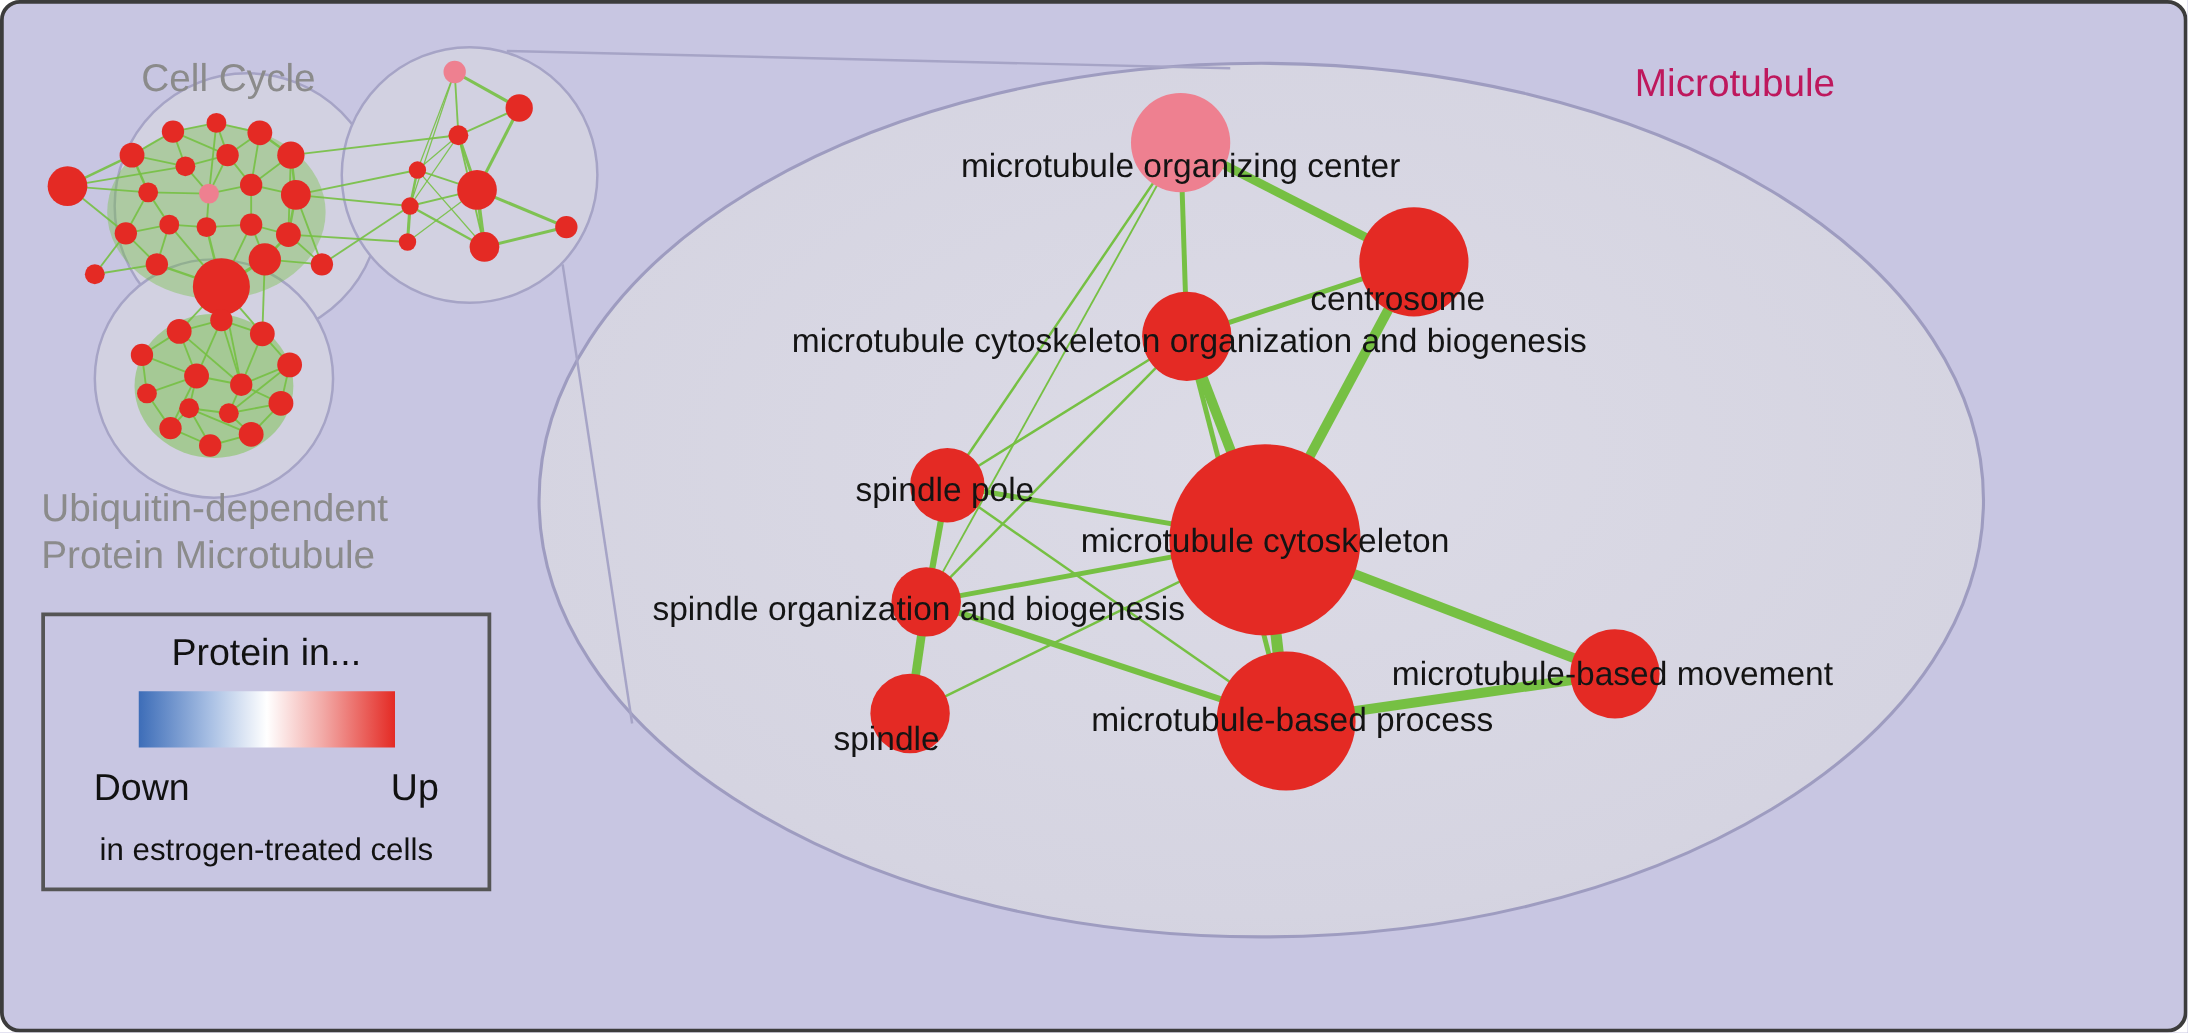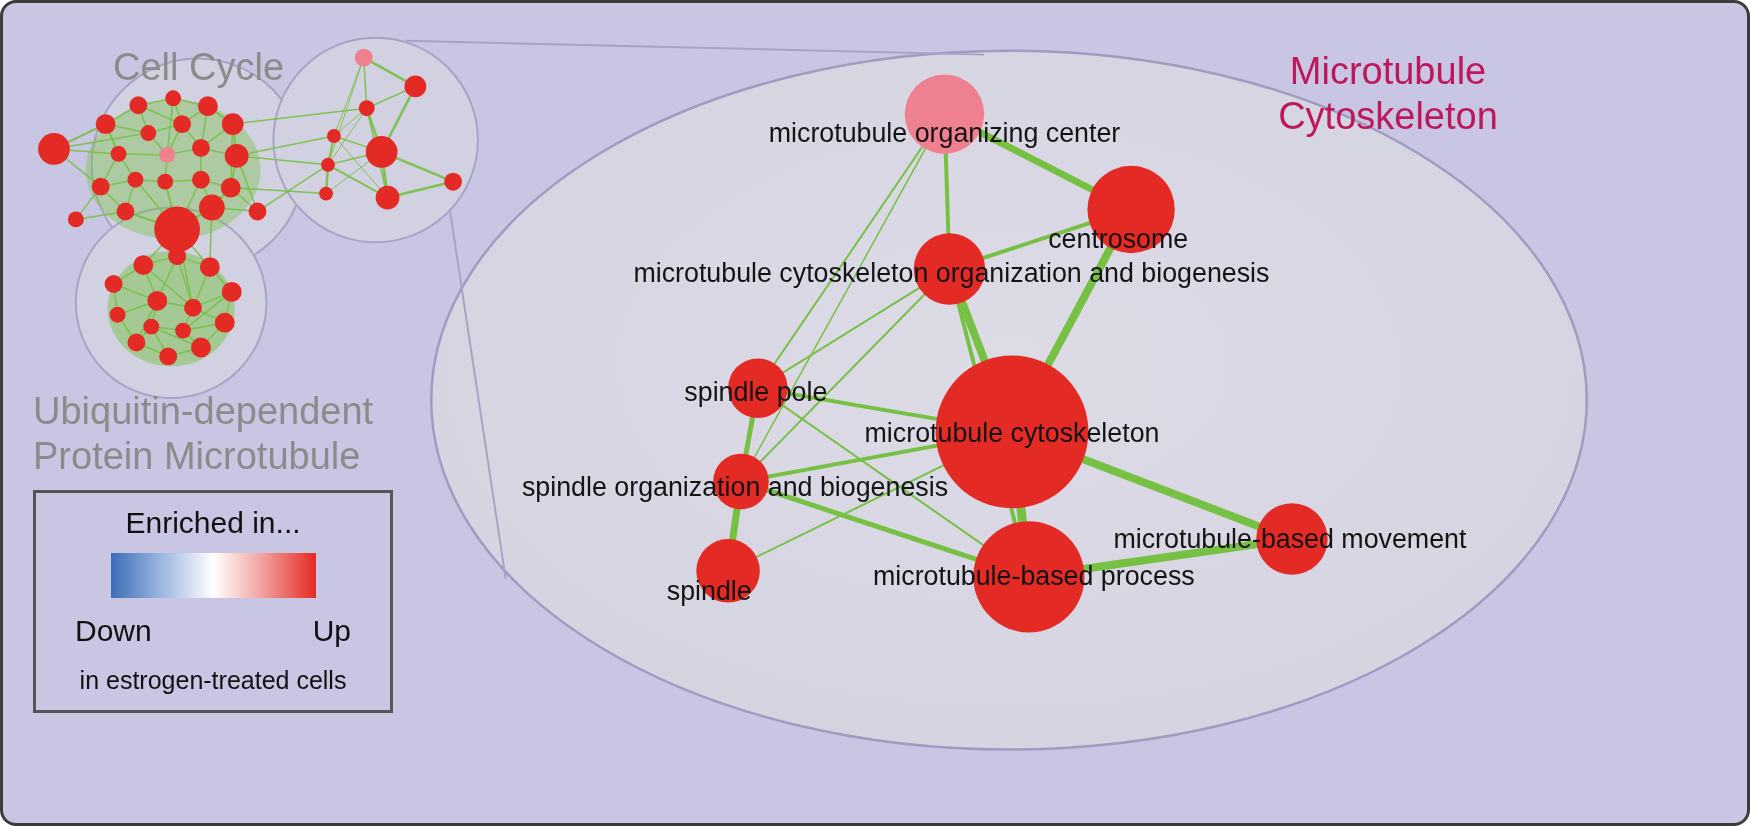--- a/index.html
+++ b/index.html
@@ -1,20 +1,20 @@
 <!DOCTYPE html>
 <html><head>
 <meta charset="utf-8">
 <style>
   body{margin:0;background:#ffffff;font-family:"Liberation Sans","DejaVu Sans",sans-serif;}
   .figure{position:relative;width:1750px;height:826px;border:3px solid #3c3c3c;border-radius:16px;
           box-sizing:border-box;overflow:hidden;}
   .figure svg{position:absolute;left:0;top:0;width:100%;height:100%;}
   svg text{font-family:"Liberation Sans","DejaVu Sans",sans-serif;}
-  .cluster-label{position:absolute;color:#8b8b8b;font-size:38px;line-height:1.18;white-space:nowrap;}
+  .cluster-label{position:absolute;color:#8b8b8b;font-size:31px;line-height:1.18;white-space:nowrap;}
   .cell-cycle-label{left:110px;top:42px;}
   .ubiquitin-label{left:30px;top:386px;}
   .microtubule-label{left:1245px;top:46px;width:280px;text-align:center;color:#be185d;}
   .legend{position:absolute;left:30px;top:487px;width:360px;height:223px;border:3px solid #555555;
           box-sizing:border-box;text-align:center;color:#111111;}
   .legend-title{font-size:30px;margin-top:13px;}
   .legend-gradient{width:205px;height:45px;margin:13px auto 6px auto;}
   .legend-downup{display:flex;justify-content:space-between;width:276px;margin:16px auto;font-size:30px;}
   .legend-sub{font-size:25px;line-height:1.28;}
   .legend-sub:first-of-type{margin-top:4px;}
@@ -254,25 +254,24 @@
 
   <div class="cluster-label cell-cycle-label">Cell Cycle</div>
 
   <div class="cluster-label ubiquitin-label">
     <div>Ubiquitin-dependent</div>
     <div>Protein Microtubule</div>
   </div>
 
   <div class="cluster-label microtubule-label">
     <div>Microtubule</div>
-    <div>Cytoskeleton</div>
   </div>
 
   <div class="legend">
-    <div class="legend-title">Enriched in...</div>
+    <div class="legend-title">Protein in...</div>
     <div class="legend-gradient" style="background: linear-gradient(90deg, rgb(61, 109, 184) 0%, rgb(169, 192, 228) 28%, rgb(255, 255, 255) 50%, rgb(242, 169, 166) 72%, rgb(228, 42, 36) 100%);"></div>
     <div class="legend-downup">
       <span>Down</span>
       <span>Up</span>
     </div>
     <div class="legend-sub">in estrogen-treated cells</div>
   </div>
 
 </div>
 

